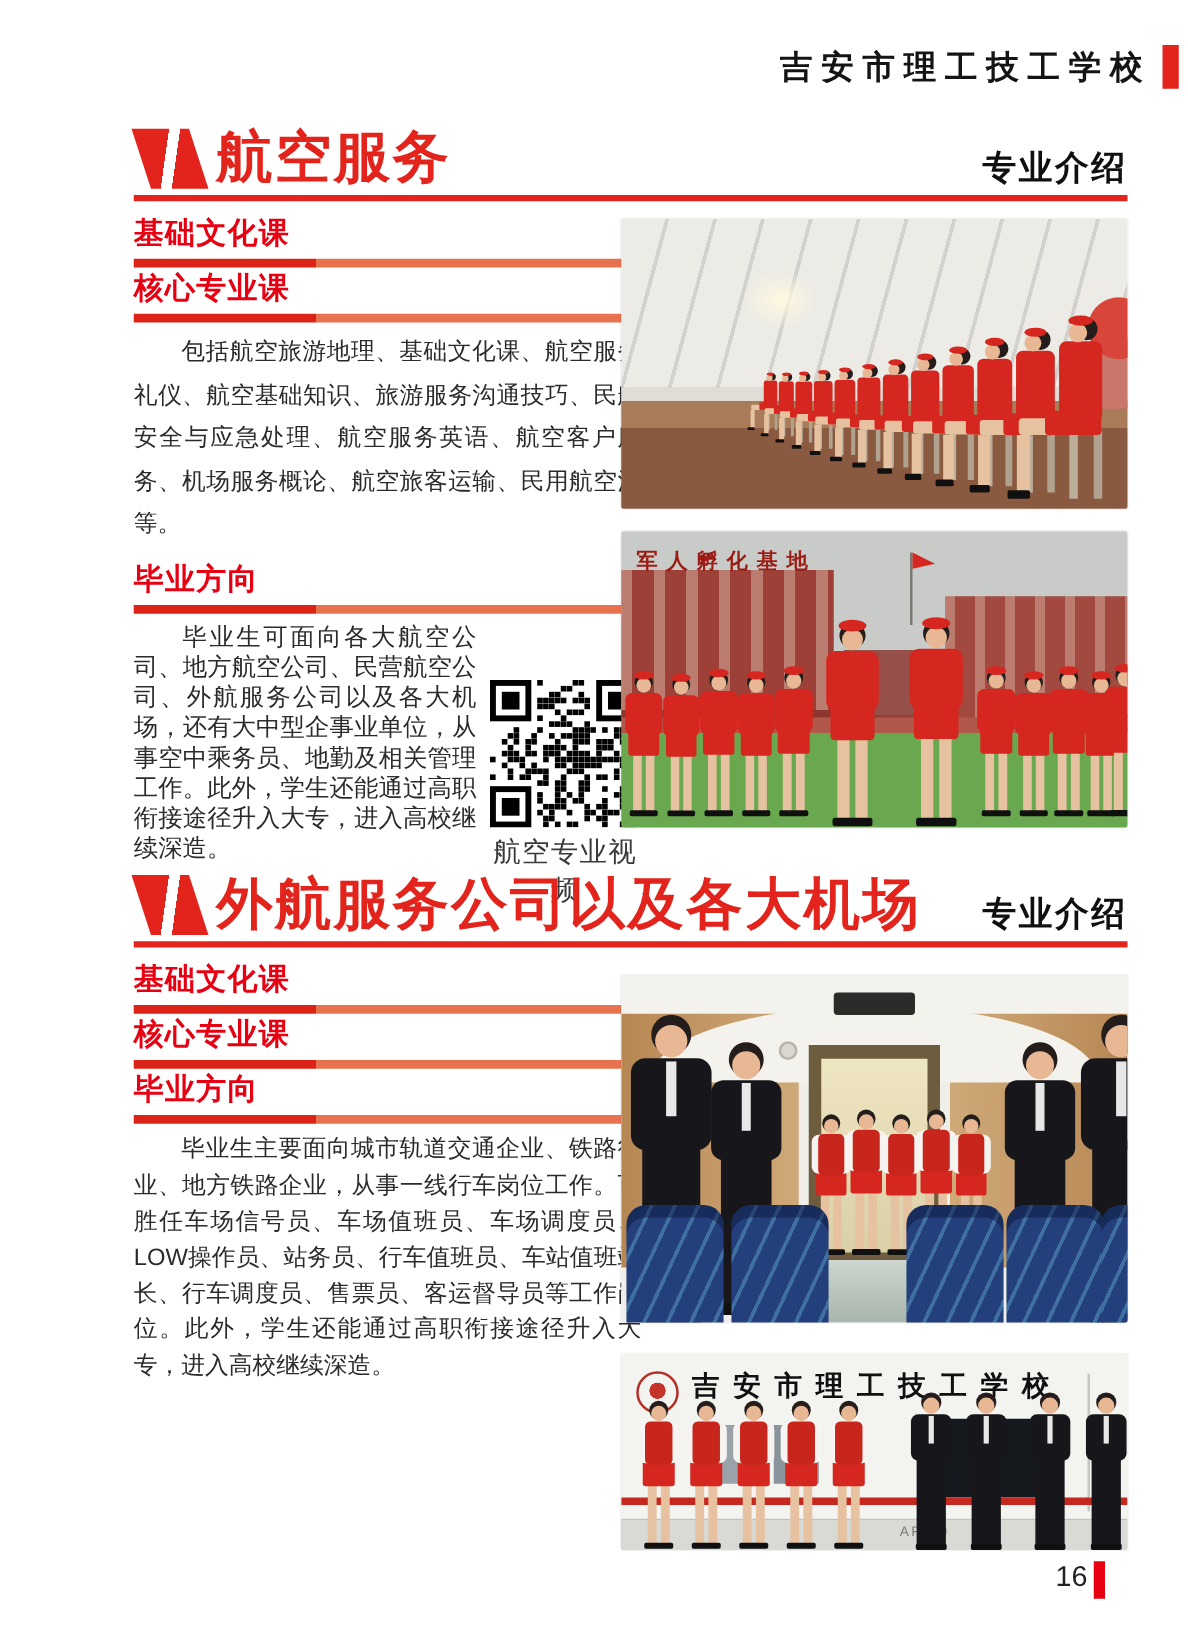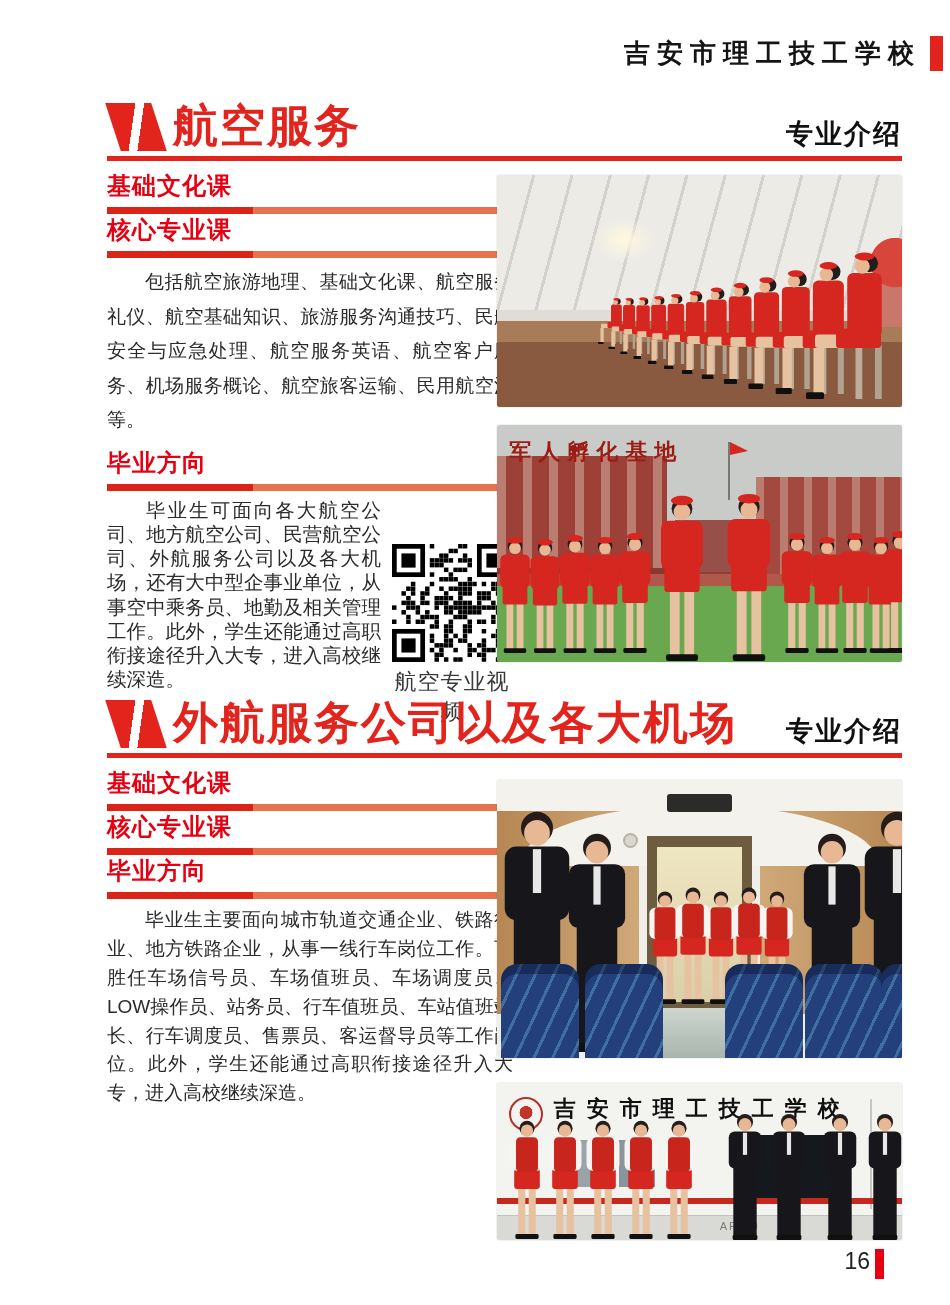--- a/index.html
+++ b/index.html
@@ -60,21 +60,21 @@
 
 #photo2{top:325px;height:237px;
   background:linear-gradient(#c8cbc8 0 62%,#b0584a 62% 68%,#6aa84f 68% 100%);}
 #photo2 .bld1{left:0;top:13%;width:42%;height:50%;background:#9c4038;
   box-shadow:inset 0 -6px 0 #8d362e;
   background-image:repeating-linear-gradient(90deg,rgba(235,225,205,.38) 0 9px,transparent 9px 26px);
   background-color:#9c4038;background-blend-mode:normal;}
 #photo2 .bld2{right:0;top:22%;width:36%;height:41%;background:#a34a40;
   background-image:repeating-linear-gradient(90deg,rgba(240,230,210,.32) 0 8px,transparent 8px 24px);}
 #photo2 .bldm{left:44%;top:40%;width:22%;height:23%;background:#8d3a32;opacity:.85;}
-#photo2 .banner{left:3%;top:5%;font-size:22px;font-weight:bold;color:#9c1c14;
+#photo2 .banner{left:3%;top:5%;font-size:17px;font-weight:bold;color:#9c1c14;
   letter-spacing:7px;white-space:nowrap;}
 #photo2 .pole{left:57%;top:7%;width:2px;height:58px;background:#787874;}
 #photo2 .flag{left:57.5%;top:7%;width:0;height:0;border-top:9px solid transparent;
   border-left:18px solid #d5271f;border-bottom:4px solid transparent;}
 
 
 #photo3{top:83px;height:278px;background:#efeee8;}
 #photo3 .wallL{left:0;top:11%;width:35%;height:73%;background:linear-gradient(90deg,#b68753,#d0a979);}
 #photo3 .wallR{right:0;top:11%;width:35%;height:73%;background:linear-gradient(270deg,#b68753,#d0a979);}
 #photo3 .ceil{left:0;top:0;width:100%;height:15%;background:#f3f2ec;}

